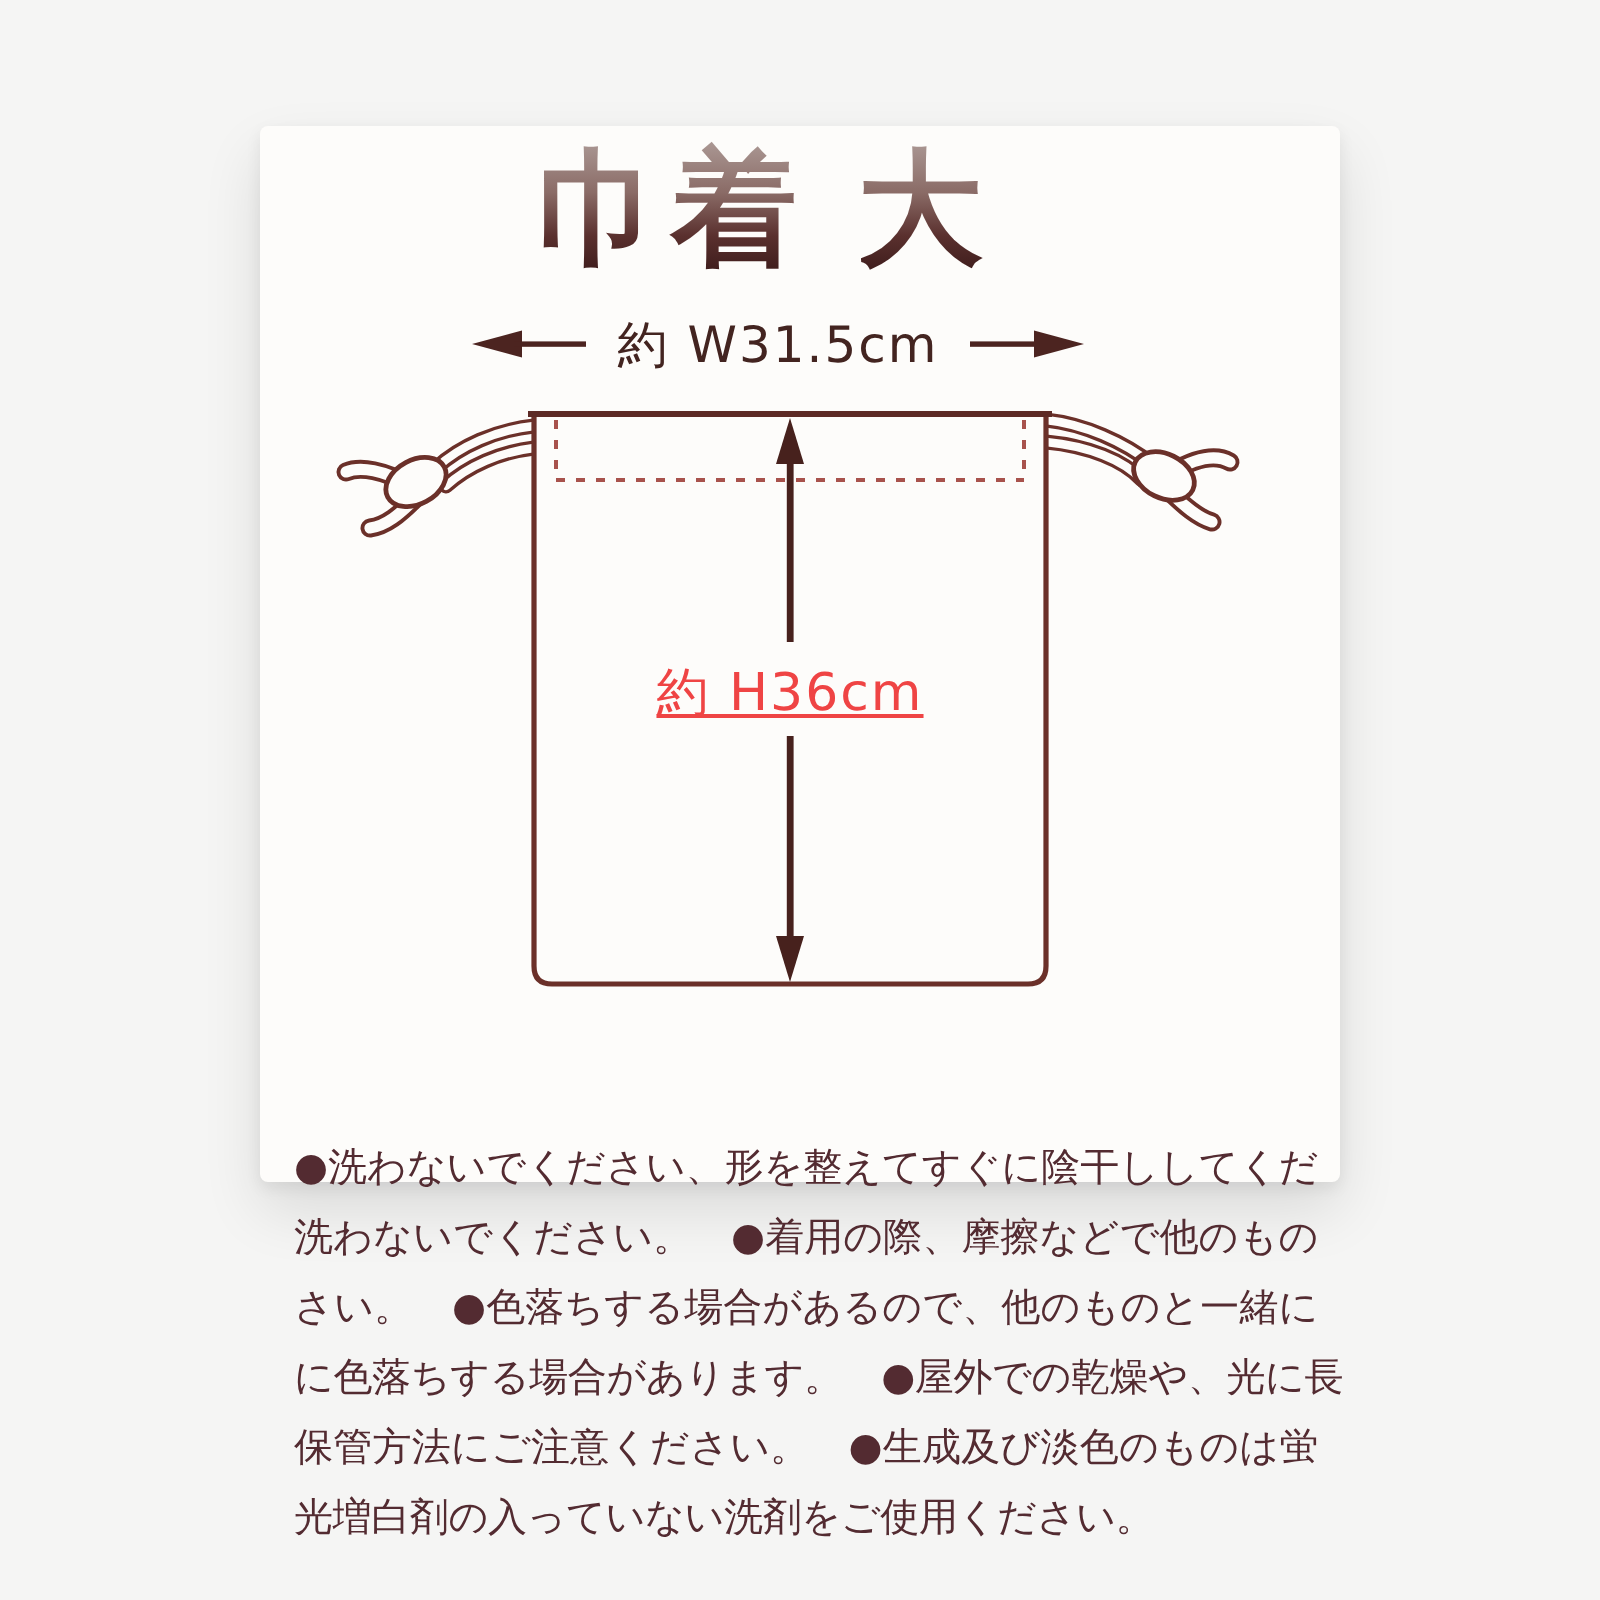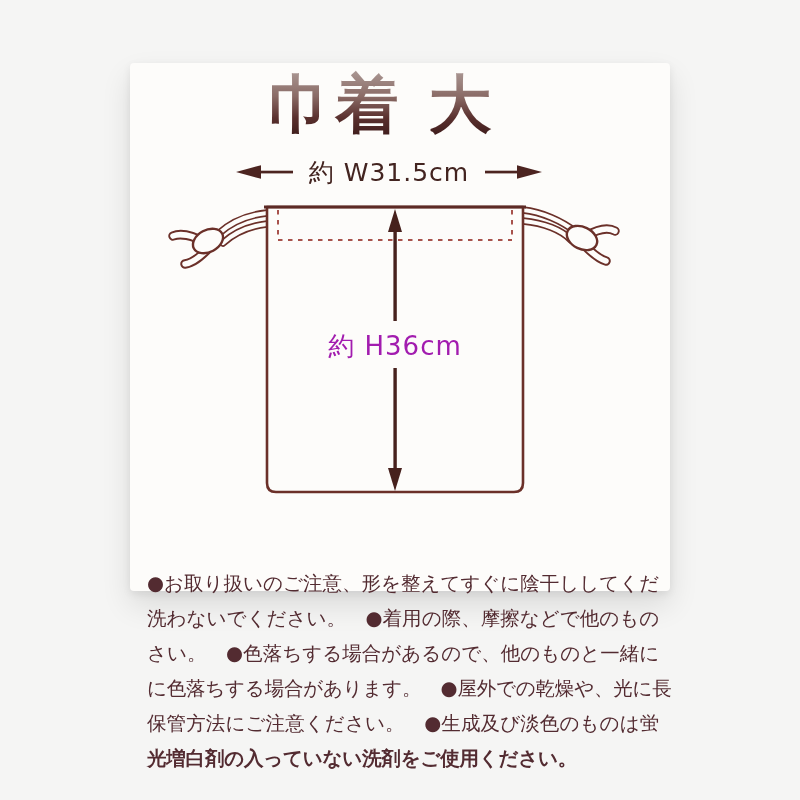--- a/index.html
+++ b/index.html
@@ -72,23 +72,24 @@
     left: 0;
   }
 
   .h-label {
     position: absolute;
     top: 266px;
     left: 0;
     right: 10px;
     text-align: center;
     font-size: 26px;
-    color: #a21caf;
+    color: #ef4444;
     letter-spacing: 1px;
     white-space: nowrap;
+    text-decoration: underline;
   }
 
   .care-heading {
     position: absolute;
     top: 454px;
     left: 0;
     width: 100%;
     text-align: center;
     font-size: 27px;
     font-weight: bold;
@@ -107,21 +108,20 @@
   .care-line {
     font-size: 19.5px;
     line-height: 35px;
     letter-spacing: -0.2px;
     text-align: justify;
     text-align-last: justify;
     white-space: nowrap;
   }
   .care-line:last-child {
     text-align-last: left;
-    font-weight: bold;
   }
 </style>
 </head>
 <body>
 
 <div class="stage">
   <div class="card">
 
     <div class="title">巾着 大</div>
 
@@ -186,21 +186,21 @@
         <rect x="263.4" y="167" width="3.4" height="91"></rect>
         <rect x="263.4" y="305" width="3.4" height="102"></rect>
         <polygon points="265,428 258,405 272,405"></polygon>
       </g>
     </svg>
 
     <div class="h-label">約 H36cm</div>
 
 
     <div class="care-text">
-      <div class="care-line">●お取り扱いのご注意、形を整えてすぐに陰干ししてくだ</div>
+      <div class="care-line">●洗わないでください、形を整えてすぐに陰干ししてくだ</div>
       <div class="care-line">洗わないでください。　●着用の際、摩擦などで他のもの</div>
       <div class="care-line">さい。　●色落ちする場合があるので、他のものと一緒に</div>
       <div class="care-line">に色落ちする場合があります。　●屋外での乾燥や、光に長</div>
       <div class="care-line">保管方法にご注意ください。　●生成及び淡色のものは蛍</div>
       <div class="care-line">光増白剤の入っていない洗剤をご使用ください。</div>
     </div>
 
   </div>
 </div>
 

